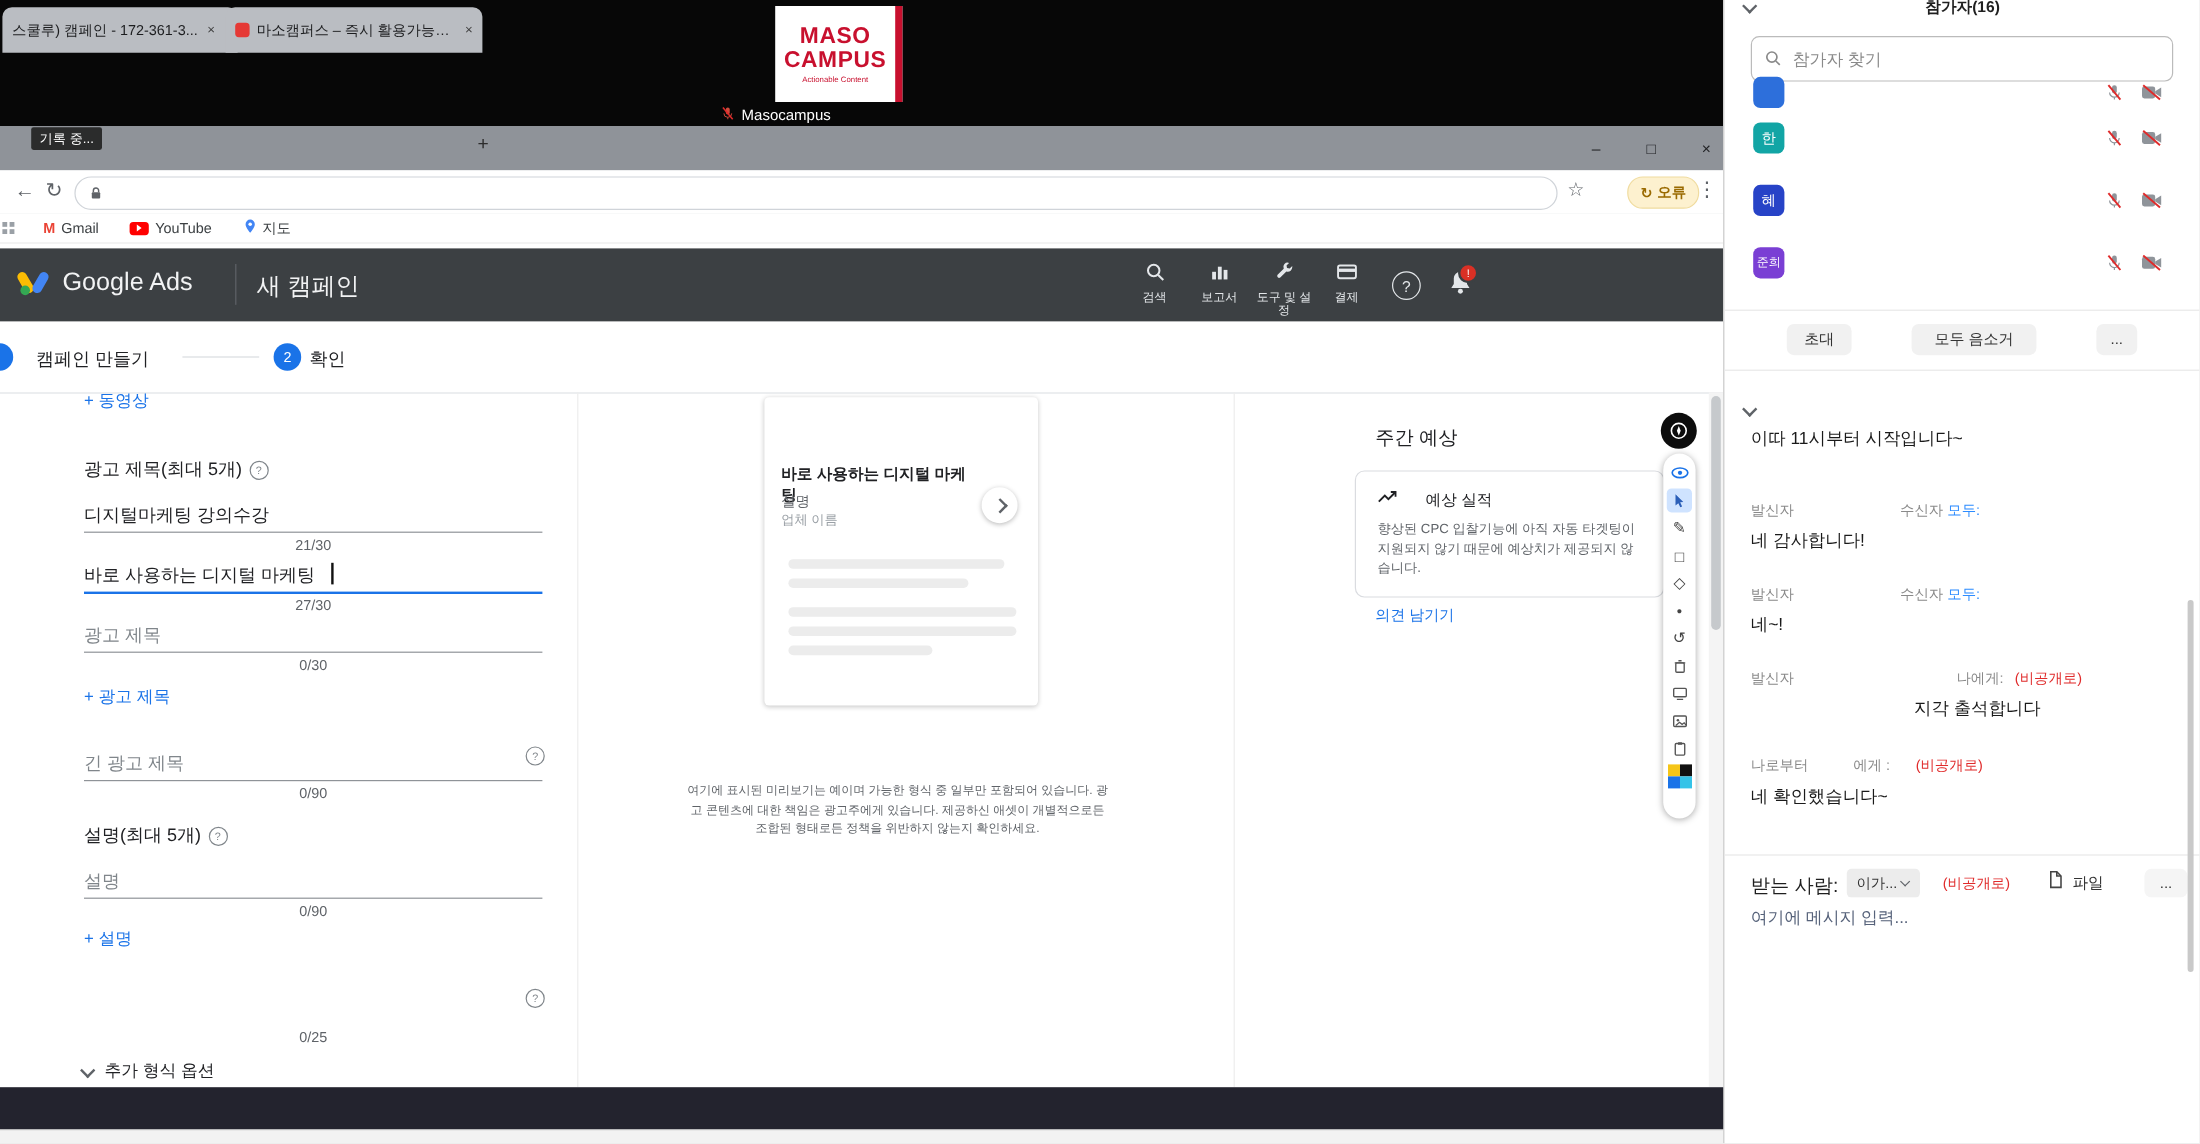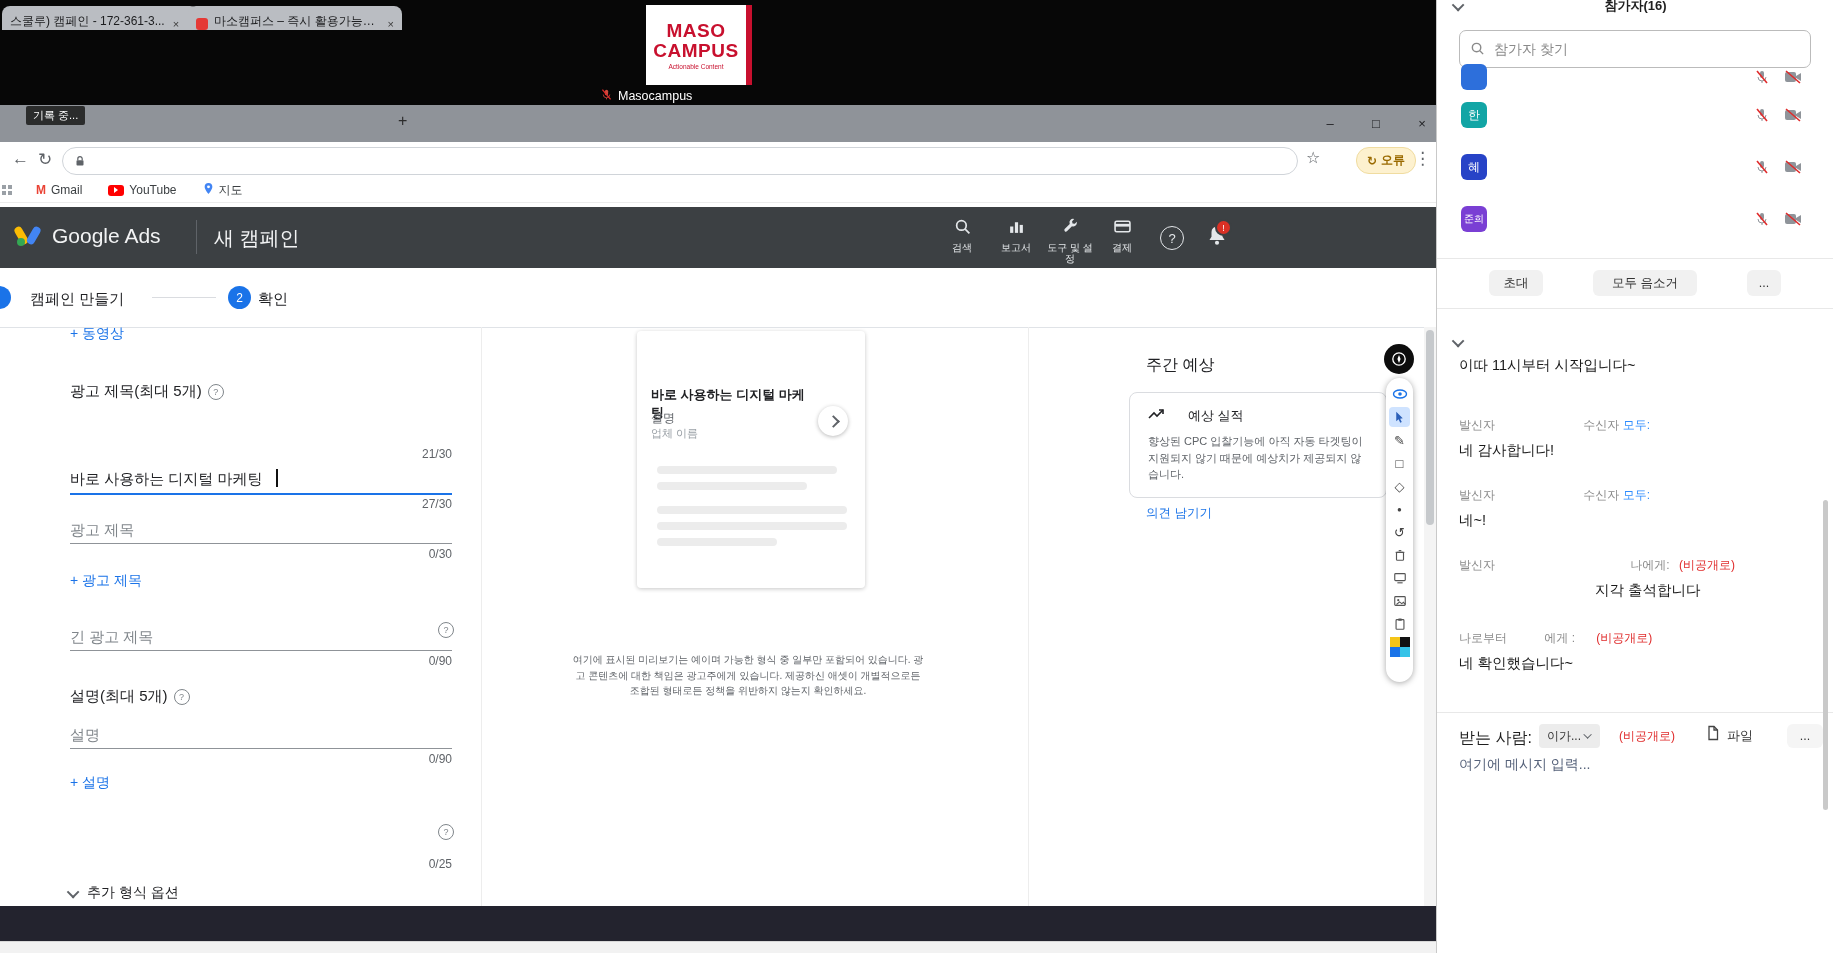--- a/index.html
+++ b/index.html
@@ -9,22 +9,22 @@
   .row{display:flex;align-items:center}
   
   .share-top{left:0;top:0;width:1436px;height:105px;background:#070707}
   .maso-box{left:646px;top:5px;width:100px;height:80px;background:#fff;display:flex;flex-direction:column;
             align-items:center;justify-content:center;border-right:6px solid #c8102e}
   .maso-line{color:#c8102e;font-weight:bold;font-size:19px;line-height:20px;letter-spacing:.5px}
   .maso-sub{color:#c8102e;font-size:6.5px;margin-top:2px}
   .presenter{left:600px;top:88px;color:#fff;font-size:12.5px;display:flex;align-items:center;gap:5px}
   
   .tabstrip{left:0;top:105px;width:1436px;height:37px;background:#8f9399}
-  .tab{position:absolute;top:6px;height:24px;background:#babdc2;border-radius:8px 8px 0 0;
-       display:flex;align-items:flex-end;padding:0 8px;font-size:12px;color:#1c1d1f;white-space:nowrap;overflow:hidden}
+  .tab{position:absolute;top:6px;height:14px;background:#babdc2;border-radius:8px 8px 0 0;
+       display:flex;align-items:center;padding:12px 8px;font-size:12px;color:#1c1d1f;white-space:nowrap;overflow:hidden}
   .tab .close{margin-left:8px;color:#3c3c3c;font-size:11px}
   .rec-badge{left:26px;top:106px;height:19px;background:rgba(35,35,35,.92);color:#fff;font-size:11px;
              display:flex;align-items:center;padding:0 7px;border-radius:2px;z-index:5}
   .winctl{position:absolute;top:105px;width:44px;height:37px;display:flex;align-items:center;justify-content:center;
           color:#202124;font-size:13px}
   .omnibox-row{left:0;top:142px;width:1436px;height:36px;background:#fff;border-bottom:1px solid #e4e6e8}
   .navglyph{color:#5f6368;font-size:17px}
   .urlfield{left:62px;top:147px;width:1234px;height:26px;border:1px solid #d0d4d9;border-radius:14px;background:#fff}
   .urlfield input{position:absolute;left:30px;top:2px;width:1190px;height:20px;border:none;outline:none;font-size:13px;background:transparent}
   .err-chip{left:1356px;top:147px;height:25px;background:#fdf1cf;border:1px solid #f0dca0;border-radius:13px;
@@ -41,21 +41,21 @@
               color:#fff;font-size:9px;display:flex;align-items:center;justify-content:center;border:2px solid #3c4043}
   
   .stepper{left:0;top:268px;width:1436px;height:59px;background:#fff;border-bottom:1px solid #e0e3e7}
   .step-circle{width:23px;height:23px;border-radius:50%;background:#1a73e8;color:#fff;font-size:12px;
                display:flex;align-items:center;justify-content:center}
   
   .vdiv{width:1px;background:#ededed}
   .gfield{border:none;border-bottom:1px solid #8f9398;background:transparent;font-size:15px;color:#202124;
           height:28px;padding:0;outline:none;font-family:inherit}
   .gfield::placeholder{color:#80868b}
-  .counter{font-size:12px;color:#5f6368;text-align:right;width:382px}
+  .counter{font-size:12px;color:#5f6368;text-align:center;width:382px}
   .blue-btn{color:#1a73e8;font-size:14px;cursor:pointer}
   .flabel{font-size:15px;color:#202124;display:flex;align-items:center;gap:6px}
   .qmark{width:14px;height:14px;border:1px solid #80868b;border-radius:50%;color:#80868b;font-size:9px;
          display:flex;align-items:center;justify-content:center}
   .qmark::after{content:"?"}
   .chev{display:inline-block;width:7px;height:7px;border-left:2px solid #5f6368;border-bottom:2px solid #5f6368;
         transform:rotate(-45deg) translateY(-2px)}
   .chev-right{transform:rotate(-135deg)}
   .caret-bar{width:1.5px;height:18px;background:#111}
   
@@ -261,20 +261,21 @@
   <div class="abs vdiv" style="left:481px;top:327px;height:579px"></div>
   <div class="abs vdiv" style="left:1028px;top:327px;height:579px"></div>
 
   <div class="abs blue-btn" style="left:70px;top:325px">+ 동영상</div>
 
   <div class="abs flabel" style="left:70px;top:382px">
     <span>광고 제목(최대 5개)</span>
     <span class="qmark"></span>
   </div>
 
+  <input class="abs gfield" style="left: 70px; top: 415px; width: 382px;" value="디지털마케팅 강의수강">
   <div class="abs counter" style="left:70px;top:447px">21/30</div>
 
   <input class="abs gfield" style="left: 70px; top: 465px; width: 382px; border-bottom: 2px solid rgb(26, 115, 232);" value="바로 사용하는 디지털 마케팅">
   <div class="abs caret-bar" style="left:276px;top:469px"></div>
   <div class="abs counter" style="left:70px;top:497px">27/30</div>
 
   <input class="abs gfield" style="left: 70px; top: 515px; width: 382px;" placeholder="광고 제목">
   <div class="abs counter" style="left:70px;top:547px">0/30</div>
 
   <div class="abs blue-btn" style="left:70px;top:572px">+ 광고 제목</div>

